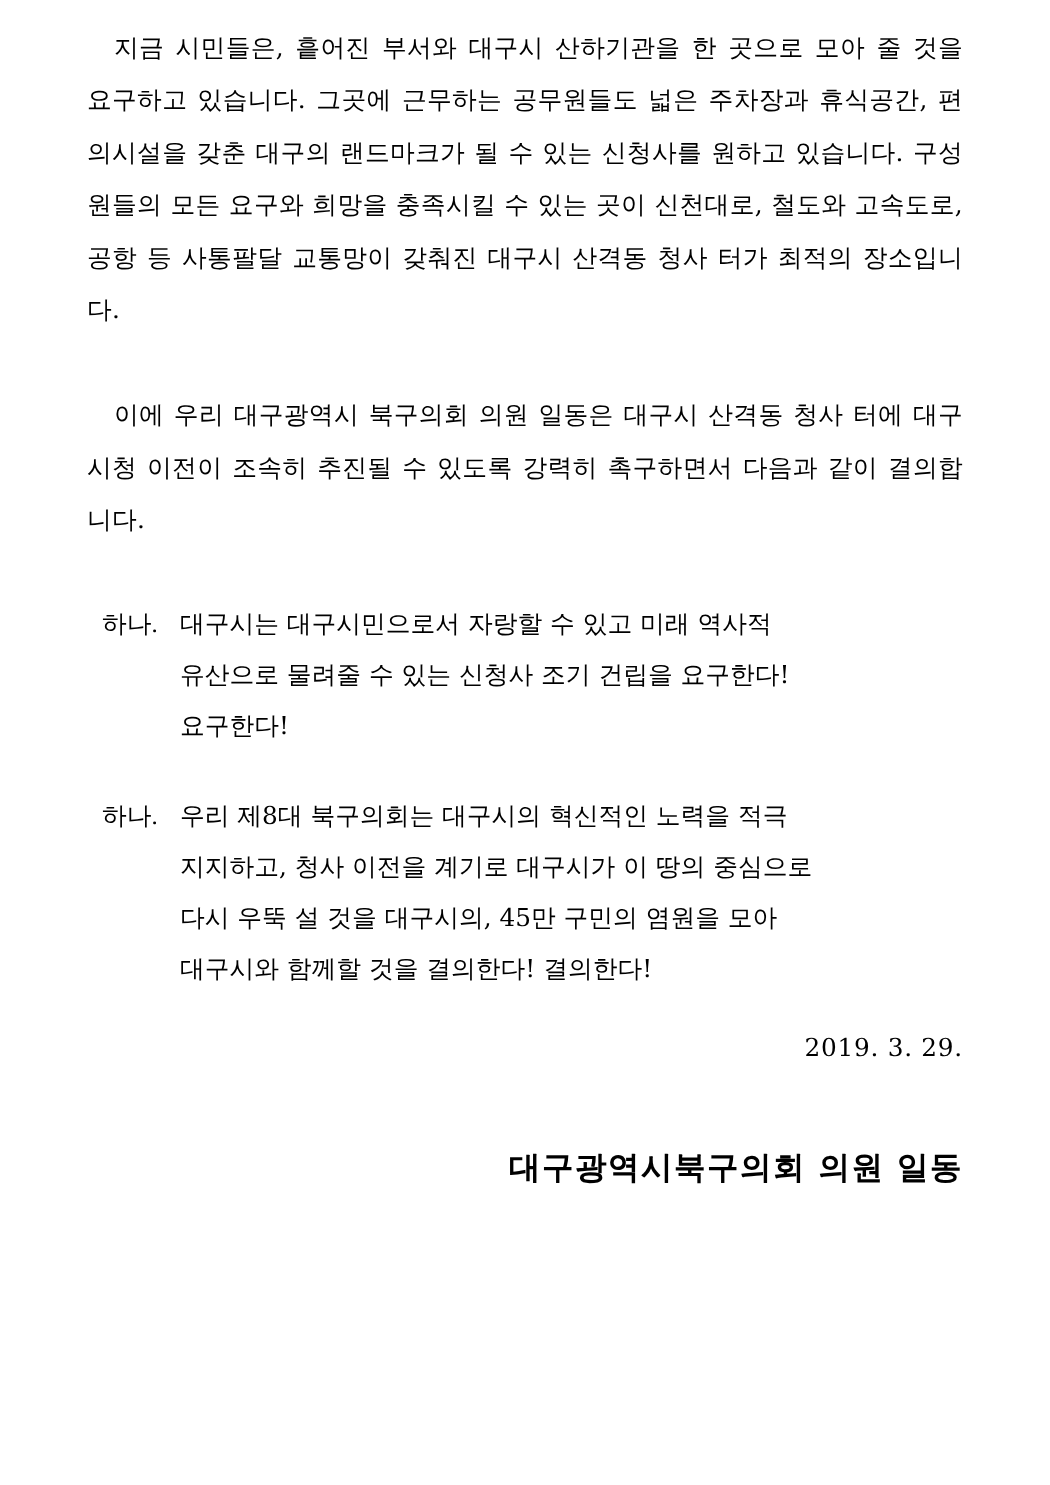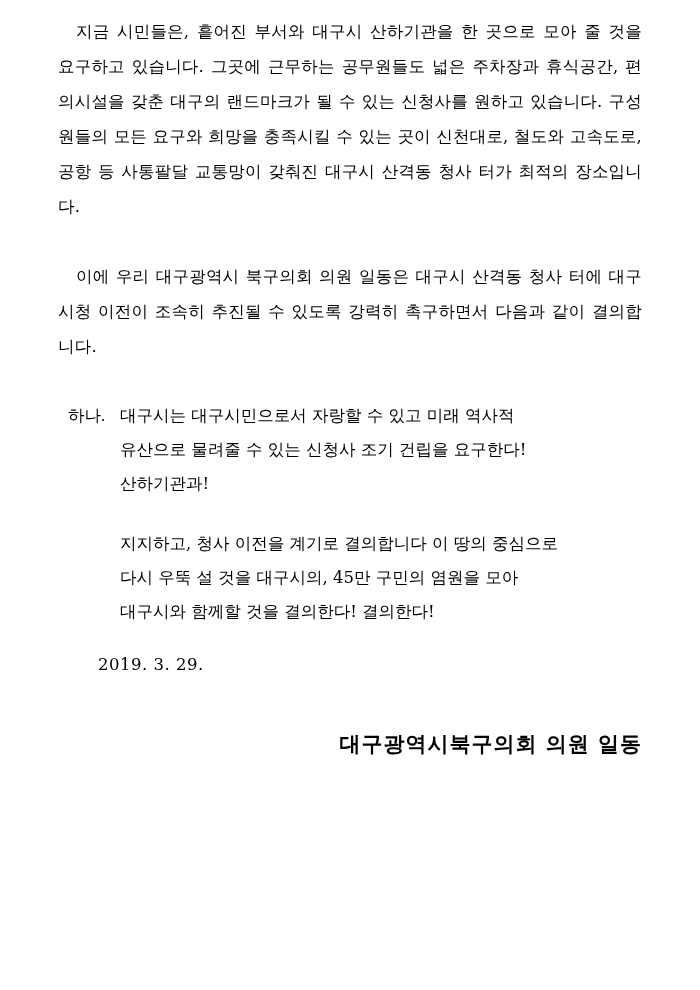--- a/index.html
+++ b/index.html
@@ -53,21 +53,21 @@
     padding-left: 10px;
     box-sizing: border-box;
     font-family: Liberation Serif, serif;
   }
   .res-hang {
     display: inline-block;
     width: 62px;
   }
   .date-line {
     font-size: 16.5px;
-    text-align: left;
+    text-align: right;
     margin-top: 6px;
     padding-left: 40px;
     letter-spacing: 0.5px;
   }
   .signature {
     margin-top: 56px;
     text-align: right;
     font-size: 21px;
     font-weight: bold;
     letter-spacing: 1px;
@@ -84,26 +84,27 @@
 
   <p class="para"><span class="indent"></span><span>이에 우리 대구광역시 북구의회 의원 일동은 대구시 산격동 청사 터에 대구시청 이전이 조속히 추진될 수 있도록 강력히 촉구하면서 다음과 같이 결의합니다.</span></p>
 
   <div class="spacer-lg"></div>
 
   <div class="resolution-block">
 
     <div class="res-item">
       <div class="res-line"><span class="res-label">하나.</span><span>대구시는 대구시민으로서 자랑할 수 있고 미래 역사적</span></div>
       <div class="res-line"><span class="res-hang"></span><span>유산으로 물려줄 수 있는 신청사 조기 건립을 요구한다!</span></div>
-      <div class="res-line"><span class="res-hang"></span><span>산하기관과!</span></div>
+      <div class="res-line"><span class="res-hang"></span><span>요구한다!</span></div>
     </div>
 
 
     <div class="res-item">
-      <div class="res-line"><span class="res-hang"></span><span>지지하고, 청사 이전을 계기로 결의합니다 이 땅의 중심으로</span></div>
+      <div class="res-line"><span class="res-label">하나.</span><span>우리 제8대 북구의회는 대구시의 혁신적인 노력을 적극</span></div>
+      <div class="res-line"><span class="res-hang"></span><span>지지하고, 청사 이전을 계기로 대구시가 이 땅의 중심으로</span></div>
       <div class="res-line"><span class="res-hang"></span><span>다시 우뚝 설 것을 대구시의, 45만 구민의 염원을 모아</span></div>
       <div class="res-line"><span class="res-hang"></span><span>대구시와 함께할 것을 결의한다! 결의한다!</span></div>
     </div>
 
   </div>
 
   <div class="date-line">2019. 3. 29.</div>
 
   <div class="signature">대구광역시북구의회 의원 일동</div>
 

